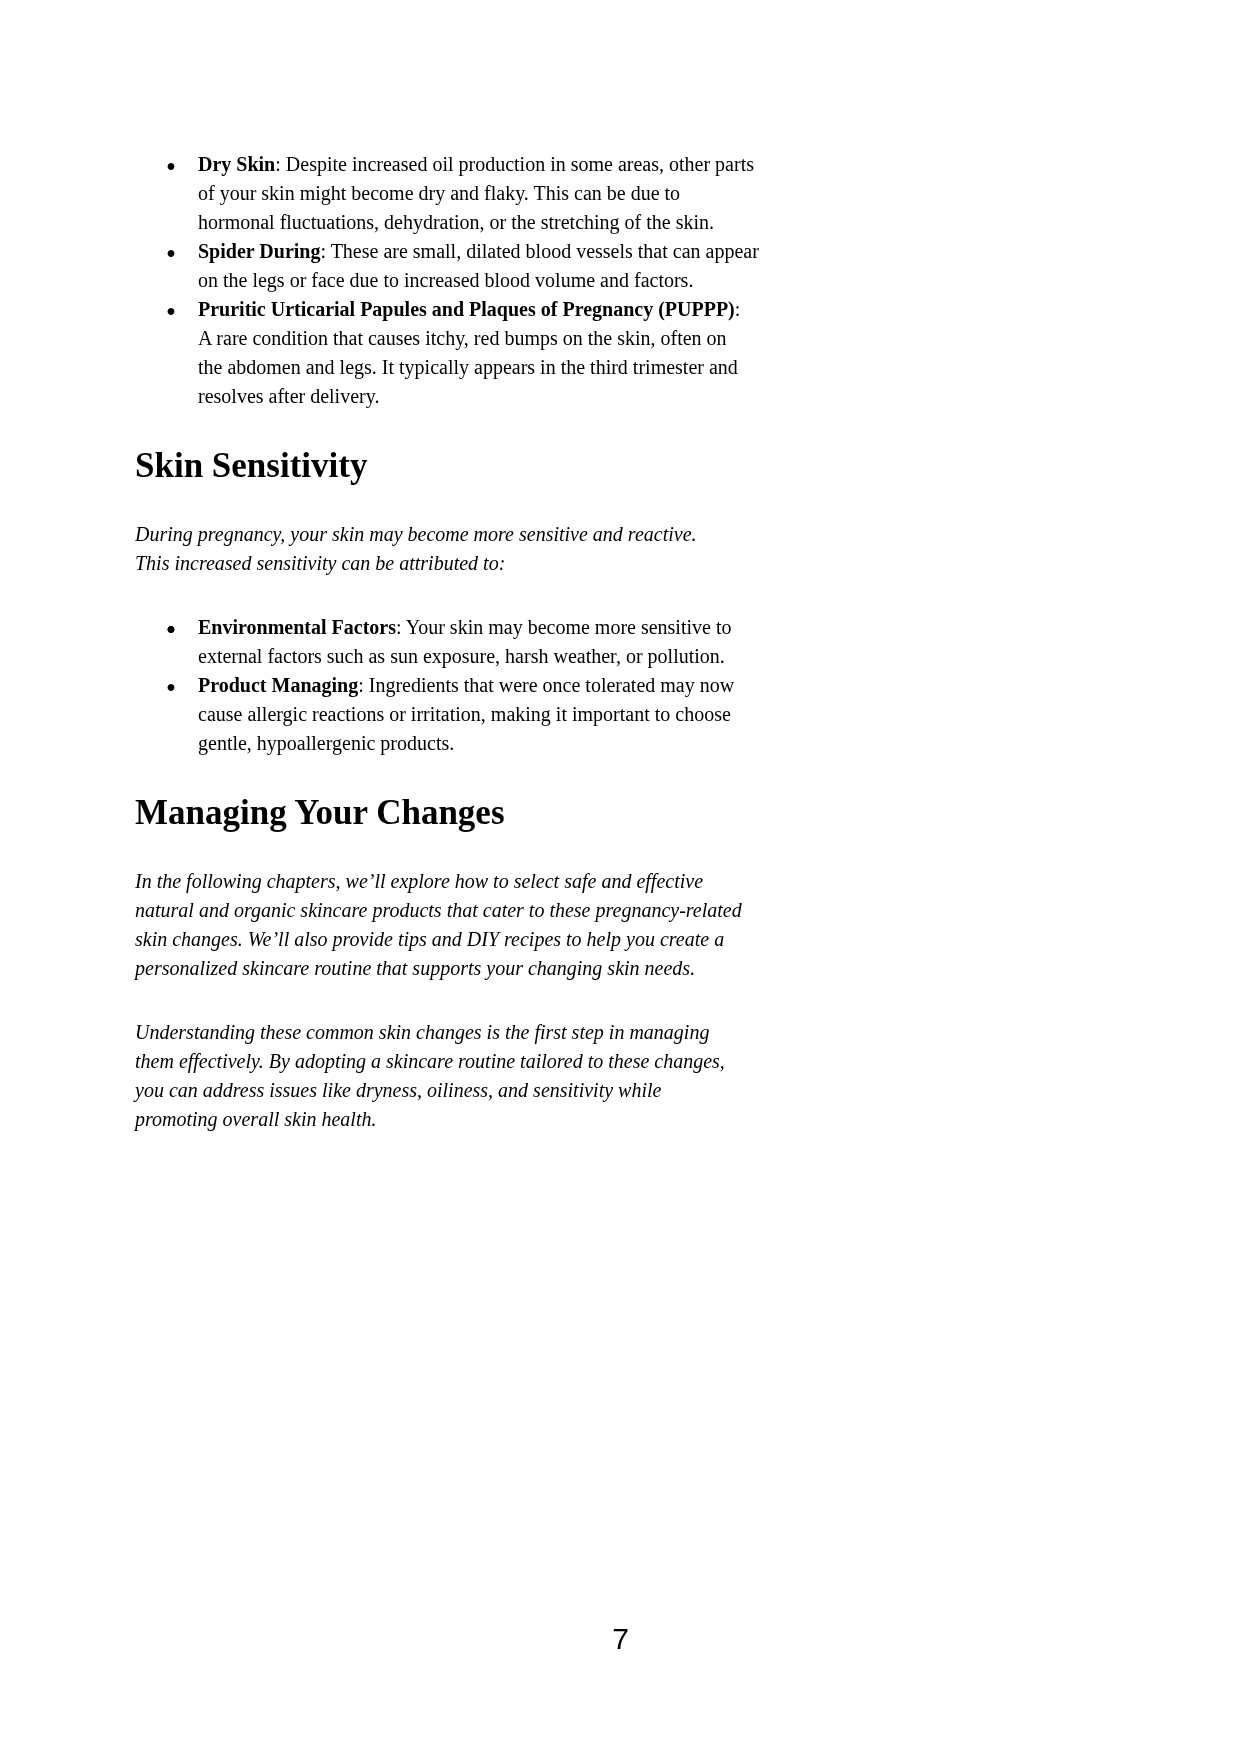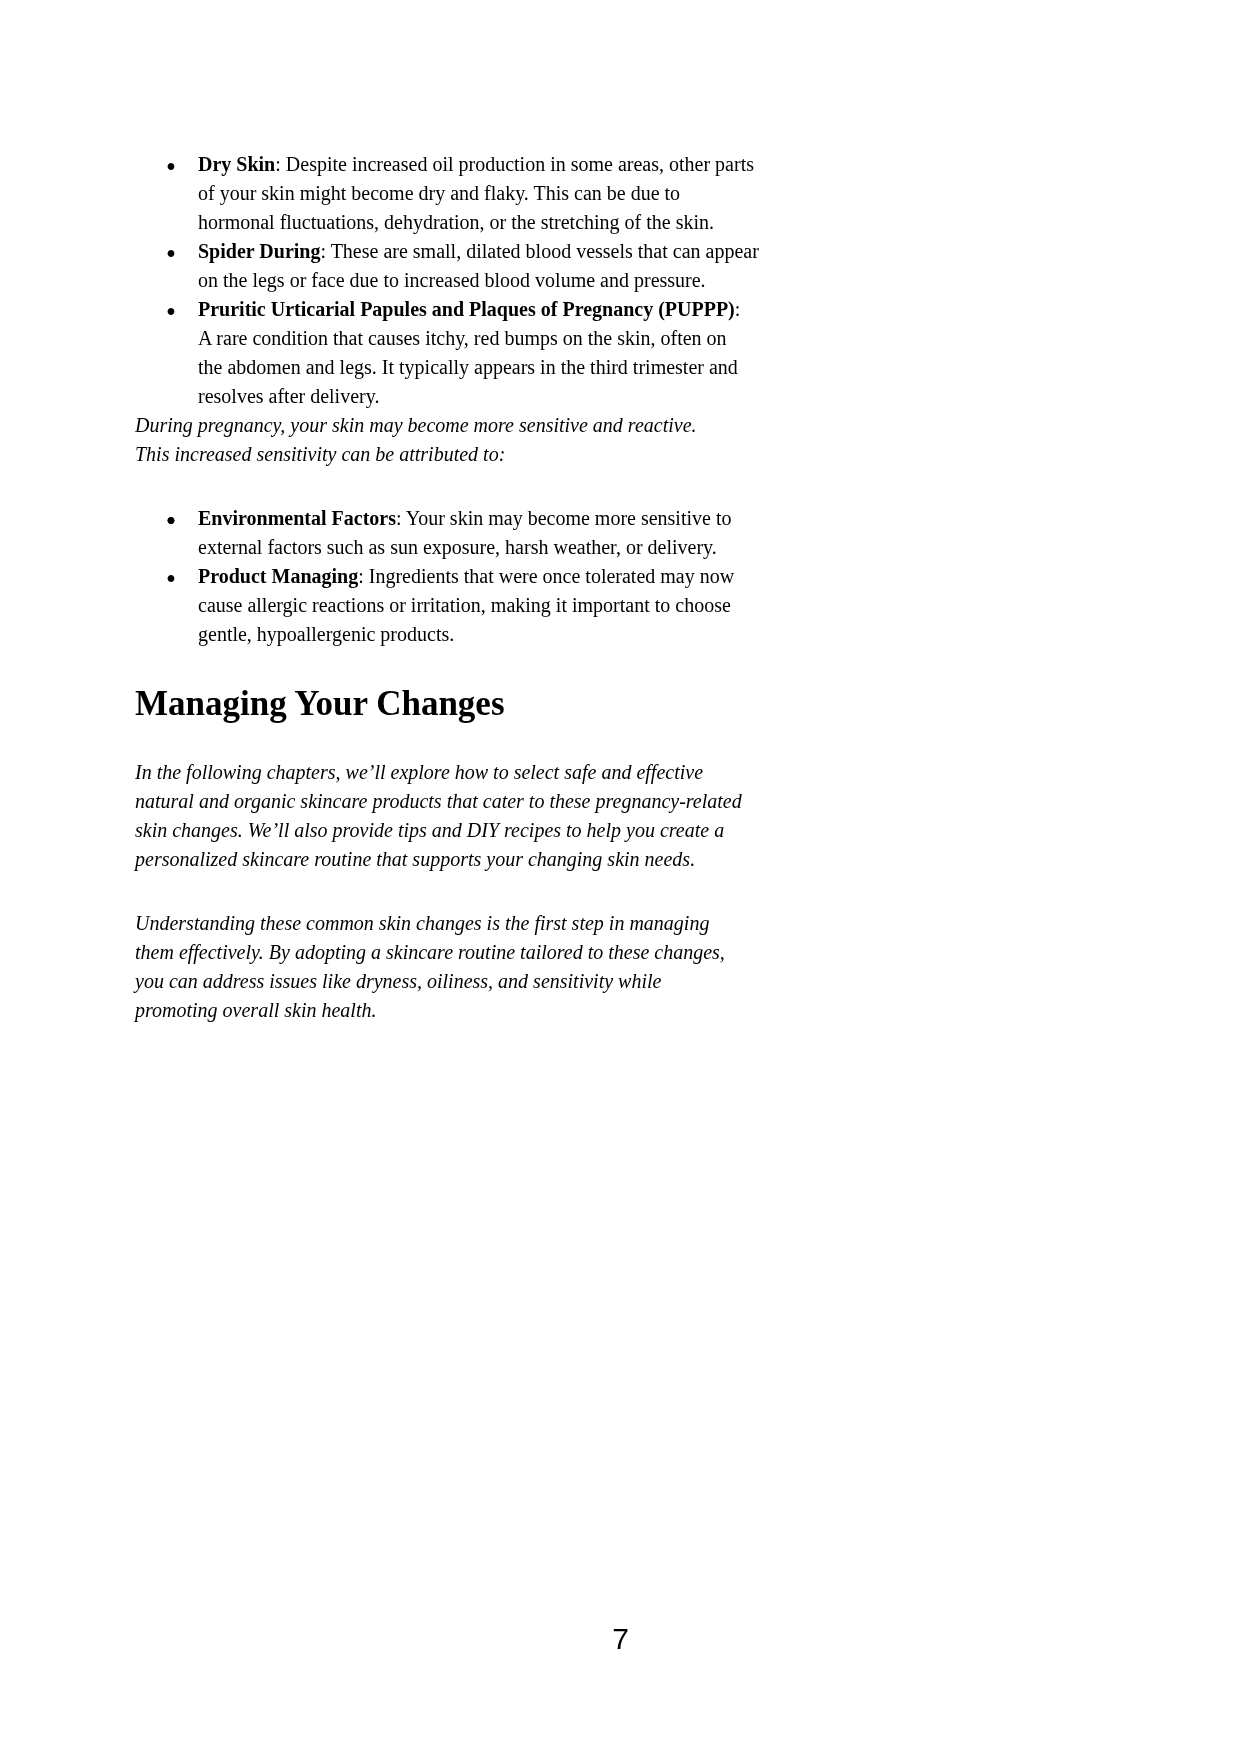--- a/index.html
+++ b/index.html
@@ -79,43 +79,44 @@
     <ul class="bullet-list">
       <li>
         <span class="bullet">•</span>
         <span class="li-text"><span class="term">Dry Skin</span><span>: Despite increased oil production in some areas, other parts
 of your skin might become dry and flaky. This can be due to
 hormonal fluctuations, dehydration, or the stretching of the skin.</span></span>
       </li>
       <li>
         <span class="bullet">•</span>
         <span class="li-text"><span class="term">Spider During</span><span>: These are small, dilated blood vessels that can appear
-on the legs or face due to increased blood volume and pressure.</span></span>
+on the legs or face due to increased blood volume and factors.</span></span>
       </li>
       <li>
         <span class="bullet">•</span>
         <span class="li-text"><span class="term">Pruritic Urticarial Papules and Plaques of Pregnancy (PUPPP)</span><span>:
 A rare condition that causes itchy, red bumps on the skin, often on
 the abdomen and legs. It typically appears in the third trimester and
 resolves after delivery.</span></span>
       </li>
     </ul>
 
+    <h1 class="section-heading">Skin Sensitivity</h1>
 
     <p class="para">During pregnancy, your skin may become more sensitive and reactive.
 This increased sensitivity can be attributed to:</p>
 
     <ul class="bullet-list">
       <li>
         <span class="bullet">•</span>
       </li>
       <li>
         <span class="bullet">•</span>
         <span class="li-text"><span class="term">Environmental Factors</span><span>: Your skin may become more sensitive to
-external factors such as sun exposure, harsh weather, or delivery.</span></span>
+external factors such as sun exposure, harsh weather, or pollution.</span></span>
       </li>
       <li>
         <span class="bullet">•</span>
         <span class="li-text"><span class="term">Product Managing</span><span>: Ingredients that were once tolerated may now
 cause allergic reactions or irritation, making it important to choose
 gentle, hypoallergenic products.</span></span>
       </li>
     </ul>
 
     <h1 class="section-heading">Managing Your Changes</h1>

